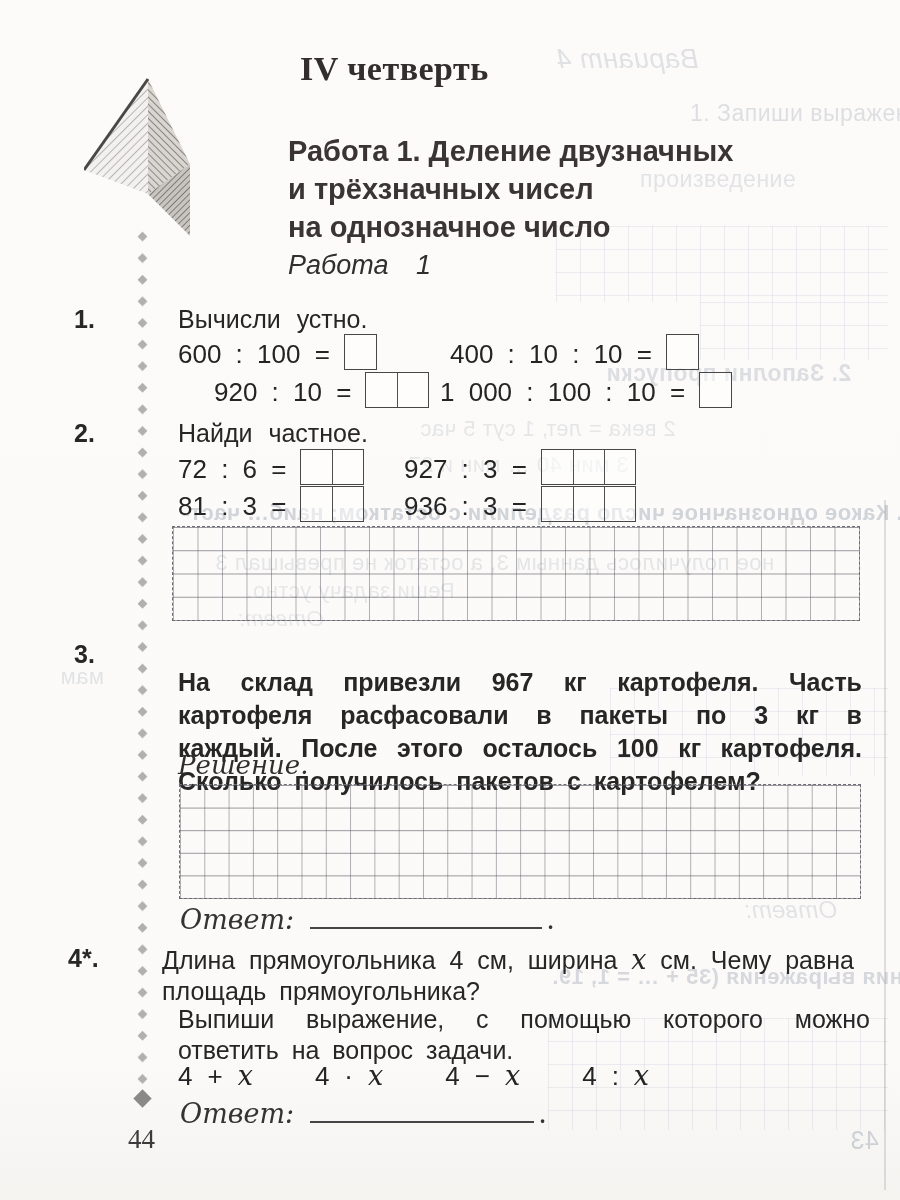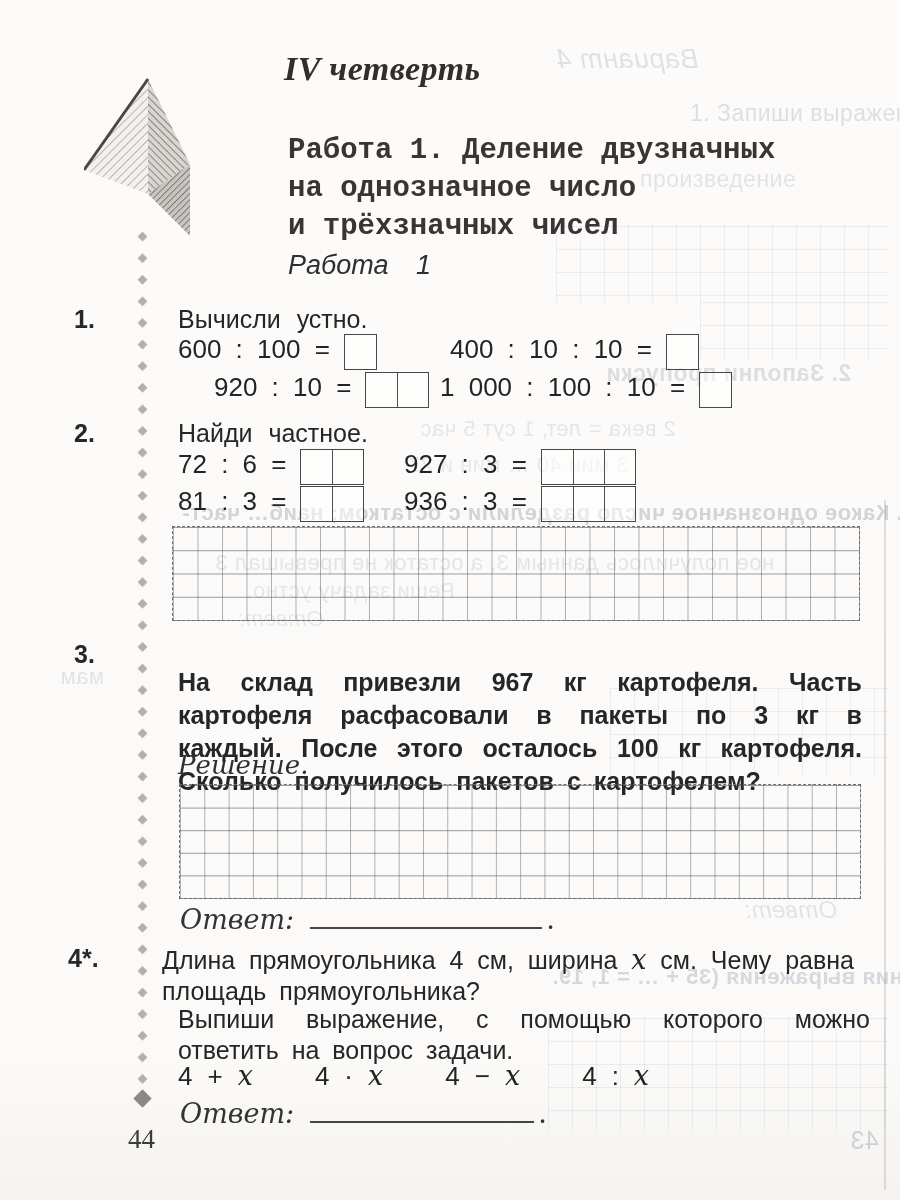--- a/index.html
+++ b/index.html
@@ -5,26 +5,26 @@
   html,body{margin:0;padding:0;}
   body{width:900px;height:1200px;overflow:hidden;background:#e8e6e2;}
   .page{
     position:relative;width:900px;height:1200px;overflow:hidden;
     background:linear-gradient(180deg,#fcfbf9 0%,#fbfaf8 88%,#f4f3f0 100%);
     font-family:"Liberation Sans",sans-serif;color:#2b2b2b;
   }
   .abs{position:absolute;}
   
   .quarter{font-family:"Liberation Serif",serif;font-weight:bold;font-size:34px;color:#322e2e;letter-spacing:.5px;}
-  .worktitle{font-family:Liberation Mono, monospace;font-weight:bold;font-size:29px;line-height:38px;color:#3a3434;}
+  .worktitle{font-family:Liberation Sans, sans-serif;font-weight:bold;font-size:29px;line-height:38px;color:#3a3434;}
   .variant{font-style:italic;font-size:27px;color:#2f2f2f;word-spacing:20px;}
   
   .num{font-weight:bold;font-size:25px;color:#272727;}
   .instr{font-size:25px;word-spacing:9px;color:#262626;}
-  .eq{display:flex;align-items:flex-start;font-size:26px;word-spacing:7px;color:#242424;gap:14px;white-space:nowrap;}
+  .eq{display:flex;align-items:flex-end;font-size:26px;word-spacing:7px;color:#242424;gap:14px;white-space:nowrap;}
   .boxes{display:inline-flex;border:1.6px solid #474747;height:34px;background:rgba(255,255,255,.5);}
   .cell{width:31px;height:34px;border-left:1.4px solid #4e4e4e;box-sizing:border-box;}
   .cell:first-child{border-left:none;}
   .para{font-size:25px;line-height:33px;text-align:justify;word-spacing:6px;color:#262626;}
   .solution{font-family:"DejaVu Serif",serif;font-style:italic;font-size:26px;color:#2e2e2e;}
   .answer{display:flex;align-items:baseline;font-family:"DejaVu Serif",serif;font-style:italic;font-size:27px;color:#333;}
   .ansline{display:inline-block;width:232px;border-bottom:2px solid #454545;height:1em;margin-left:16px;}
   .ansdot{font-style:normal;margin-left:4px;}
   .grid{
     border:1px dashed #6d6d74;
@@ -97,25 +97,25 @@
   <svg class="abs" style="left:133px;top:226px;" width="20" height="900" viewBox="0 0 20 900">
     <defs>
       <pattern id="bd" width="20" height="21.6" patternUnits="userSpaceOnUse">
         <rect x="6" y="7" width="7" height="7" fill="#b2b0ae" transform="rotate(45 9.5 10.5)"></rect>
       </pattern>
     </defs>
     <rect x="0" y="0" width="20" height="862" fill="url(#bd)"></rect>
     <rect x="3" y="866" width="13" height="13" fill="#8b8987" transform="rotate(45 9.5 872.5)"></rect>
   </svg>
 
-  <div class="abs quarter" style="left:284px;top:50px;font-style:italic;">IV четверть</div>
+  <div class="abs quarter" style="left:300px;top:50px;">IV четверть</div>
   <div class="abs worktitle" style="left:288px;top:132px;">
     <div>Работа 1. Деление двузначных</div>
+    <div>и трёхзначных чисел</div>
     <div>на однозначное число</div>
-    <div>и трёхзначных чисел</div>
   </div>
   <div class="abs variant" style="left:288px;top:250px;">
     <span>Работа</span>
     <span>1</span>
   </div>
 
   <div class="abs num" style="left:74px;top:305px;">1.</div>
   <div class="abs instr" style="left:178px;top:305px;">Вычисли устно.</div>
 
   <div class="abs eq" style="left:178px;top:334px;">

